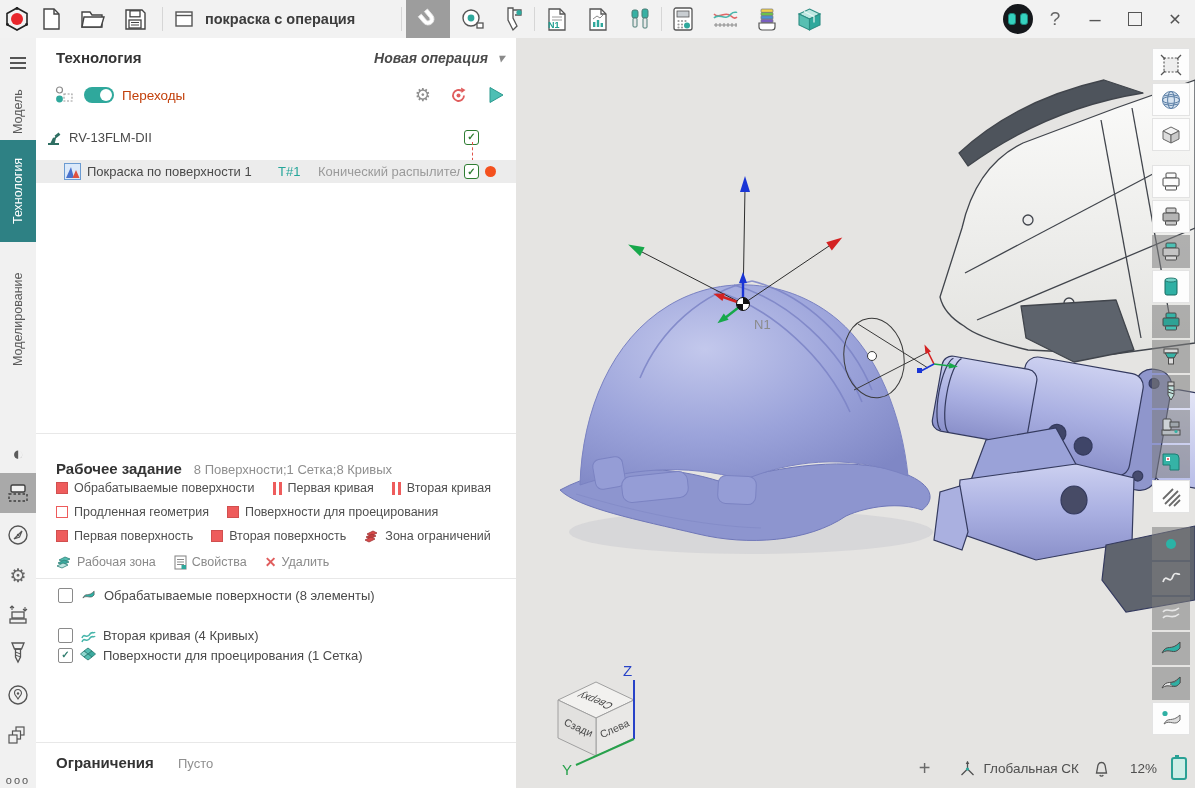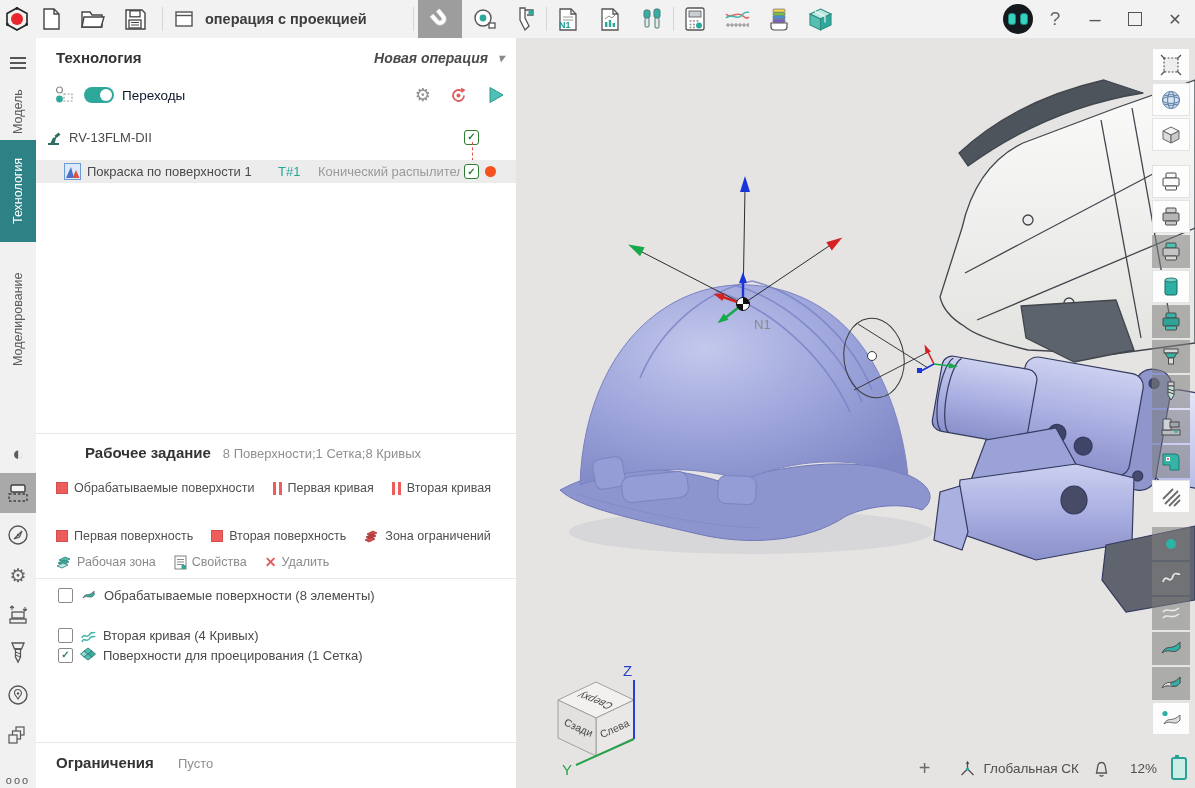--- a/index.html
+++ b/index.html
@@ -31,21 +31,21 @@
 
   
   .panel{position:absolute;top:38px;left:36px;width:480px;bottom:0;background:#fff;border-right:1px solid #cfcfcf;}
   .p-title{position:absolute;top:11px;left:20px;font-size:15px;font-weight:bold;color:#333;}
   .new-op{position:absolute;top:12px;right:12px;display:flex;align-items:center;gap:10px;
           font-size:14px;font-weight:bold;color:#4a4a4a;font-style:italic;}
   .caret{color:#8a8a8a;font-size:12px;}
   .trans-row{position:absolute;top:44px;left:18px;right:10px;height:26px;display:flex;align-items:center;}
   .toggle{width:30px;height:16px;border-radius:9px;background:#2fa89c;position:relative;margin:0 8px 0 10px;}
   .toggle .knob{position:absolute;top:2px;right:2px;width:12px;height:12px;border-radius:50%;background:#fff;}
-  .trans-label{font-size:13.5px;color:#0f172a;}
+  .trans-label{font-size:13.5px;color:#c2410c;}
   .trans-actions{margin-left:auto;display:flex;align-items:center;gap:18px;}
   .gear-glyph{font-size:18px;color:#8f8f8f;line-height:1;}
 
   .tree-row{position:absolute;left:0;right:0;height:22px;display:flex;align-items:center;font-size:13px;color:#4a4a4a;}
   .tree-row.sel{background:#ececec;height:23px;}
   .t-label{margin-left:6px;white-space:nowrap;}
   .t-badge{position:absolute;left:242px;color:#26a69a;}
   .t-tool{position:absolute;left:282px;color:#9a9a9a;width:142px;overflow:hidden;white-space:nowrap;}
   .chk-green{position:absolute;right:37px;width:13px;height:13px;border:1.5px solid #2e7d32;border-radius:3px;
              display:flex;align-items:center;justify-content:center;background:#fff;}
@@ -144,21 +144,21 @@
         <line x1="7" y1="17" x2="15" y2="17" stroke="#444"></line>
       </svg>
   </div>
   <div class="tb-sep" style="margin-left:10px;"></div>
   <div class="tb-btn">
     <svg width="20" height="20" viewBox="0 0 20 20">
         <rect x="2" y="3" width="16" height="14" fill="#fff" stroke="#555" stroke-width="1.4"></rect>
         <line x1="2" y1="6.5" x2="18" y2="6.5" stroke="#555" stroke-width="1.4"></line>
       </svg>
   </div>
-  <div class="tb-title">операция с проекцией</div>
+  <div class="tb-title">покраска с операция</div>
   <div class="tb-sep" style="margin-left:36px;"></div>
   <div class="tb-active">
     <svg width="24" height="24" viewBox="0 0 24 24">
         <path d="M6,4 v8 a6,6 0 0 0 12,0 V4 h-4 v8 a2,2 0 0 1 -4,0 V4 Z" fill="#fff" stroke="#e8e8e8" stroke-width="0.8" transform="rotate(-40 12 12)"></path>
       </svg>
   </div>
   <div class="tb-btn" style="margin-left:6px;">
     <svg width="26" height="24" viewBox="0 0 26 24">
         <circle cx="11" cy="11" r="8" fill="#fff" stroke="#555" stroke-width="1.4"></circle>
         <circle cx="11" cy="11" r="3.4" fill="#2fa89c"></circle>
@@ -386,21 +386,21 @@
     <span class="t-label">Покраска по поверхности 1</span>
     <span class="t-badge">Т#1</span>
     <span class="t-tool">Конический распылител</span>
     <span class="chk-green checked">
         <span class="ck">✓</span>
       </span>
     <span class="red-dot"></span>
   </div>
 
   <div class="divider" style="top:395px;"></div>
-  <div class="sec-head" style="top:406px;margin-left:29px;">
+  <div class="sec-head" style="top:422px;">
     <span>Рабочее задание</span><span class="sec-sub">8 Поверхности;1 Сетка;8 Кривых</span>
   </div>
 
   <div class="leg-row" style="top:440px;">
     <span class="leg-item">
         <span class="sq-red"></span>
         <span>Обрабатываемые поверхности</span>
       </span>
     <span class="leg-item">
         <span class="bars">
@@ -408,20 +408,30 @@
           <i></i>
         </span>
         <span>Первая кривая</span>
       </span>
     <span class="leg-item">
         <span class="bars">
           <i></i>
           <i></i>
         </span>
         <span>Вторая кривая</span>
+      </span>
+  </div>
+  <div class="leg-row" style="top:464px;">
+    <span class="leg-item">
+        <span class="sq-out"></span>
+        <span>Продленная геометрия</span>
+      </span>
+    <span class="leg-item">
+        <span class="sq-red"></span>
+        <span>Поверхности для проецирования</span>
       </span>
   </div>
   <div class="leg-row" style="top:488px;">
     <span class="leg-item">
         <span class="sq-red"></span>
         <span>Первая поверхность</span>
       </span>
     <span class="leg-item">
         <span class="sq-red"></span>
         <span>Вторая поверхность</span>

